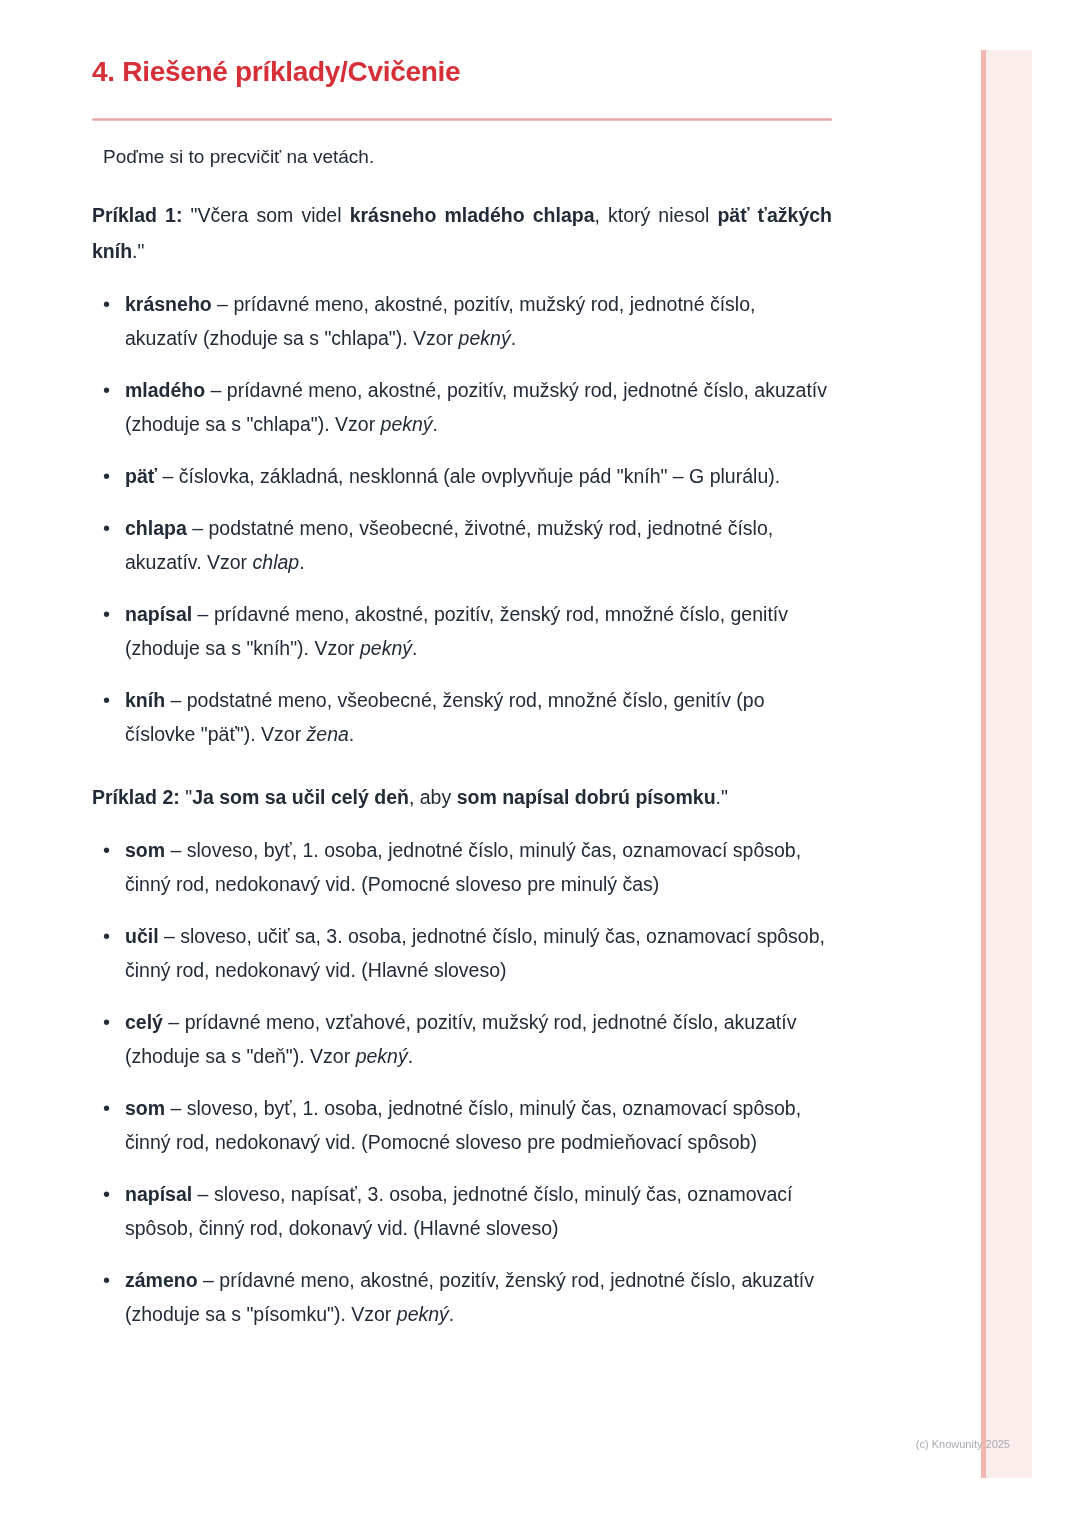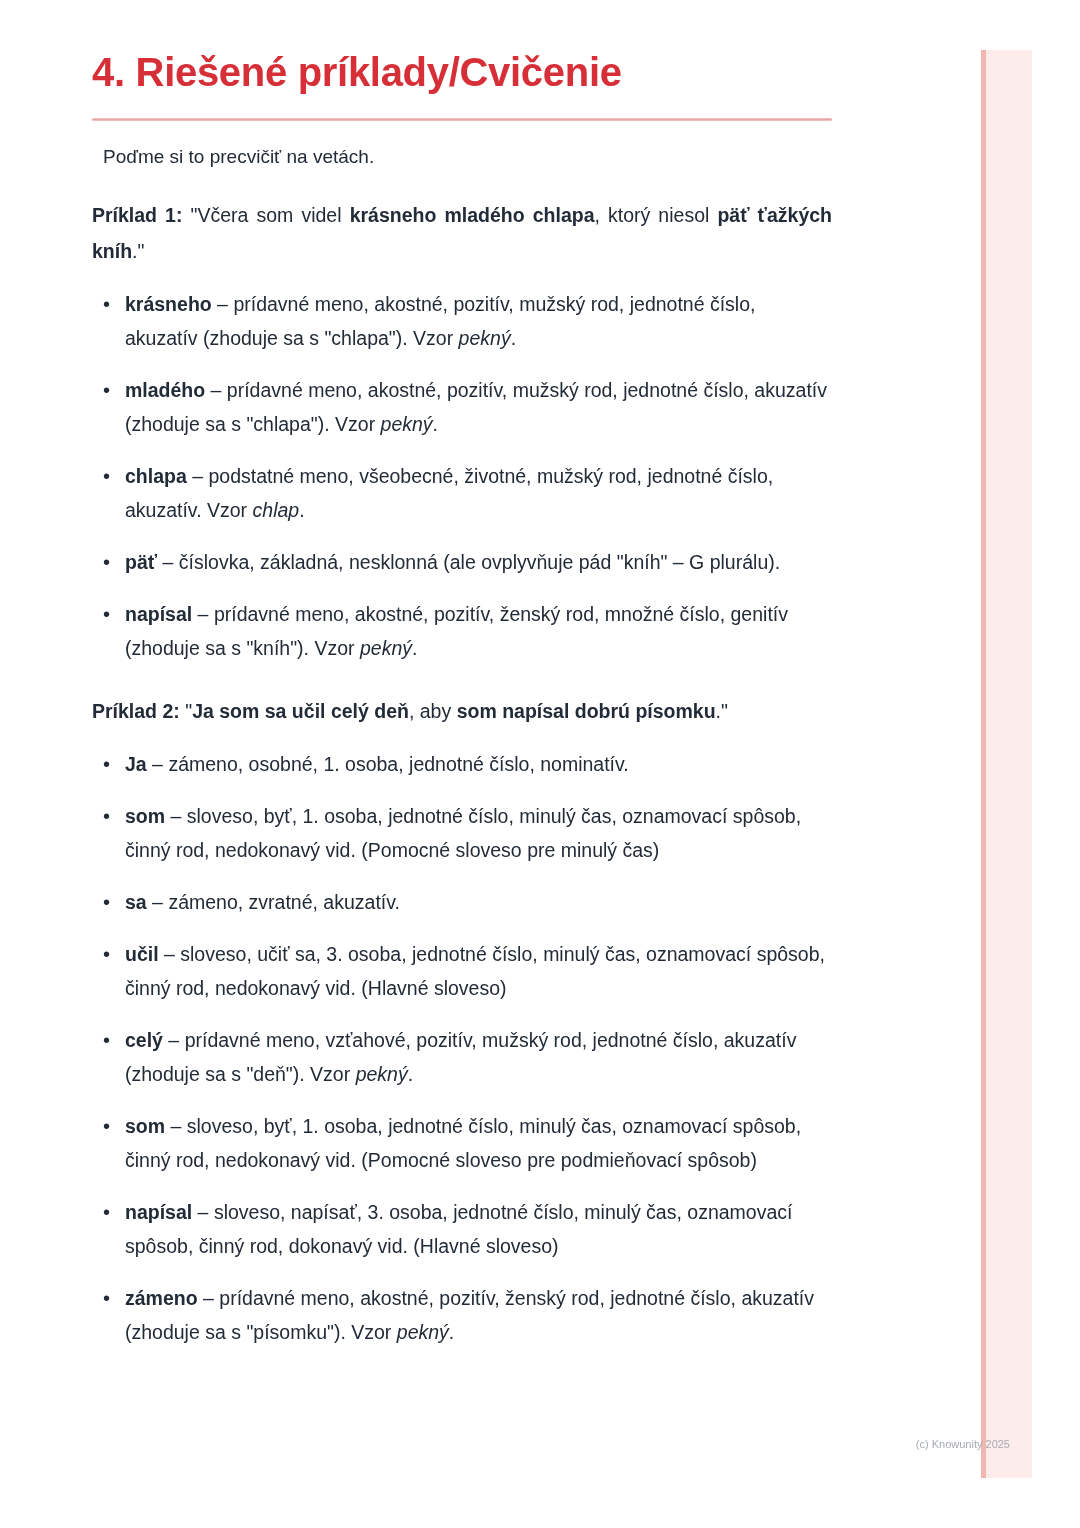--- a/index.html
+++ b/index.html
@@ -30,21 +30,21 @@
     border-left:5px solid var(--sidebar-edge);
   }
   .content{
     position:absolute;
     top:52px;
     left:92px;
     width:740px;
   }
   h1.page-title{
     margin:0;
-    font-size:40px;
+    font-size:28px;
     line-height:40px;
     font-weight:700;
     color:var(--heading-red);
     letter-spacing:-0.3px;
   }
   .divider{
     margin-top:26px;
     height:3px;
     border-radius:2px;
     background:linear-gradient(to bottom,#f3c9c9,var(--divider-pink),#f3c9c9);
@@ -99,32 +99,31 @@
 <main class="content">
   <h1 class="page-title">4. Riešené príklady/Cvičenie</h1>
   <div class="divider"></div>
   <p class="intro">Poďme si to precvičiť na vetách.</p>
 
   <section>
     <p class="example-line"><span class="label">Príklad 1:</span><span><span> "Včera som videl </span><span class="b">krásneho mladého chlapa</span><span>, ktorý niesol </span><span class="b">päť ťažkých kníh</span><span>."</span></span></p>
     <ul class="bullets">
         <li><span class="b">krásneho</span><span> – prídavné meno, akostné, pozitív, mužský rod, jednotné číslo, akuzatív (zhoduje sa s "chlapa"). Vzor </span><span class="i">pekný</span><span>.</span></li>
         <li><span class="b">mladého</span><span> – prídavné meno, akostné, pozitív, mužský rod, jednotné číslo, akuzatív (zhoduje sa s "chlapa"). Vzor </span><span class="i">pekný</span><span>.</span></li>
+        <li><span class="b">päť</span><span> – číslovka, základná, nesklonná (ale ovplyvňuje pád "kníh" – G plurálu).</span></li>
         <li><span class="b">chlapa</span><span> – podstatné meno, všeobecné, životné, mužský rod, jednotné číslo, akuzatív. Vzor </span><span class="i">chlap</span><span>.</span></li>
-        <li><span class="b">päť</span><span> – číslovka, základná, nesklonná (ale ovplyvňuje pád "kníh" – G plurálu).</span></li>
         <li><span class="b">napísal</span><span> – prídavné meno, akostné, pozitív, ženský rod, množné číslo, genitív (zhoduje sa s "kníh"). Vzor </span><span class="i">pekný</span><span>.</span></li>
+        <li><span class="b">kníh</span><span> – podstatné meno, všeobecné, ženský rod, množné číslo, genitív (po číslovke "päť"). Vzor </span><span class="i">žena</span><span>.</span></li>
       </ul>
   </section>
 
   <section>
     <p class="example-line"><span class="label">Príklad 2:</span><span><span> "</span><span class="b">Ja som sa učil celý deň</span><span>, aby </span><span class="b">som napísal dobrú písomku</span><span>."</span></span></p>
     <ul class="bullets">
-        <li><span class="b">Ja</span><span> – zámeno, osobné, 1. osoba, jednotné číslo, nominatív.</span></li>
         <li><span class="b">som</span><span> – sloveso, byť, 1. osoba, jednotné číslo, minulý čas, oznamovací spôsob, činný rod, nedokonavý vid. (Pomocné sloveso pre minulý čas)</span></li>
-        <li><span class="b">sa</span><span> – zámeno, zvratné, akuzatív.</span></li>
         <li><span class="b">učil</span><span> – sloveso, učiť sa, 3. osoba, jednotné číslo, minulý čas, oznamovací spôsob, činný rod, nedokonavý vid. (Hlavné sloveso)</span></li>
         <li><span class="b">celý</span><span> – prídavné meno, vzťahové, pozitív, mužský rod, jednotné číslo, akuzatív (zhoduje sa s "deň"). Vzor </span><span class="i">pekný</span><span>.</span></li>
         <li><span class="b">som</span><span> – sloveso, byť, 1. osoba, jednotné číslo, minulý čas, oznamovací spôsob, činný rod, nedokonavý vid. (Pomocné sloveso pre podmieňovací spôsob)</span></li>
         <li><span class="b">napísal</span><span> – sloveso, napísať, 3. osoba, jednotné číslo, minulý čas, oznamovací spôsob, činný rod, dokonavý vid. (Hlavné sloveso)</span></li>
         <li><span class="b">zámeno</span><span> – prídavné meno, akostné, pozitív, ženský rod, jednotné číslo, akuzatív (zhoduje sa s "písomku"). Vzor </span><span class="i">pekný</span><span>.</span></li>
       </ul>
   </section>
 </main>
 
 <div class="footer">(c) Knowunity 2025</div>

